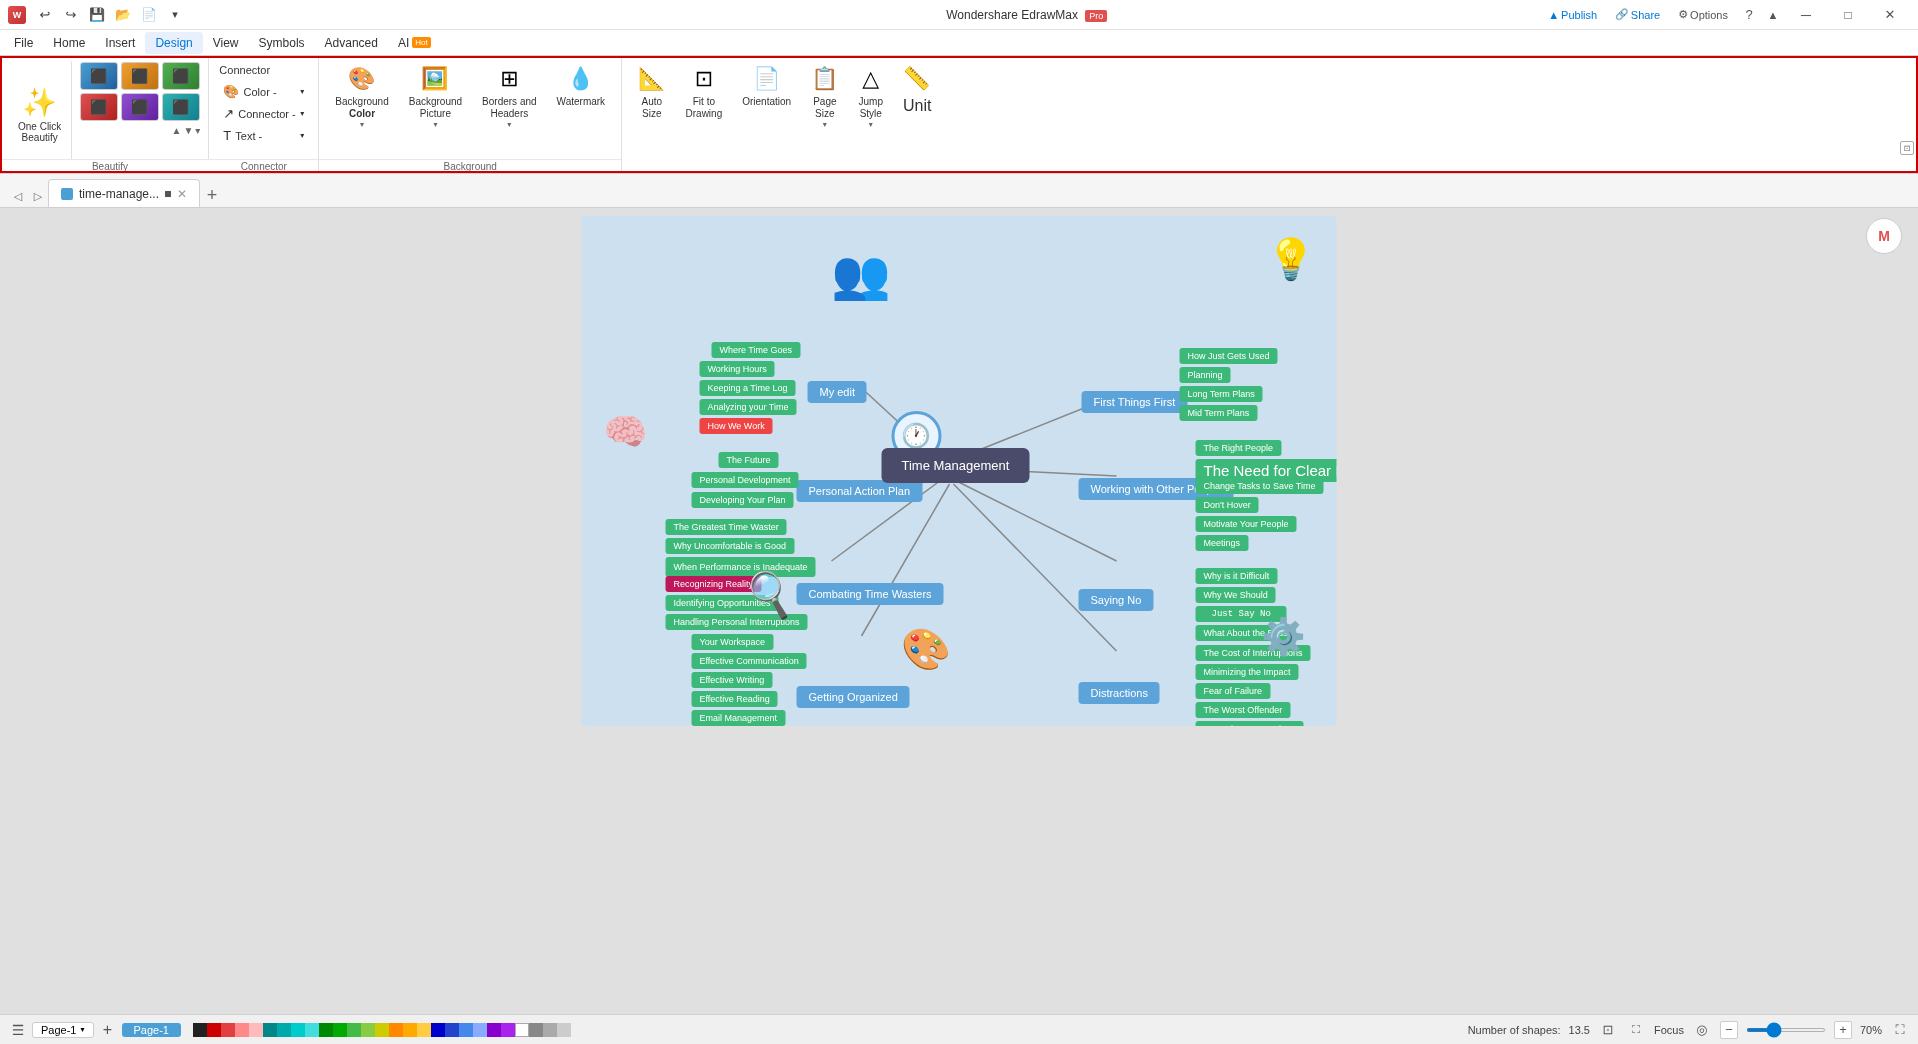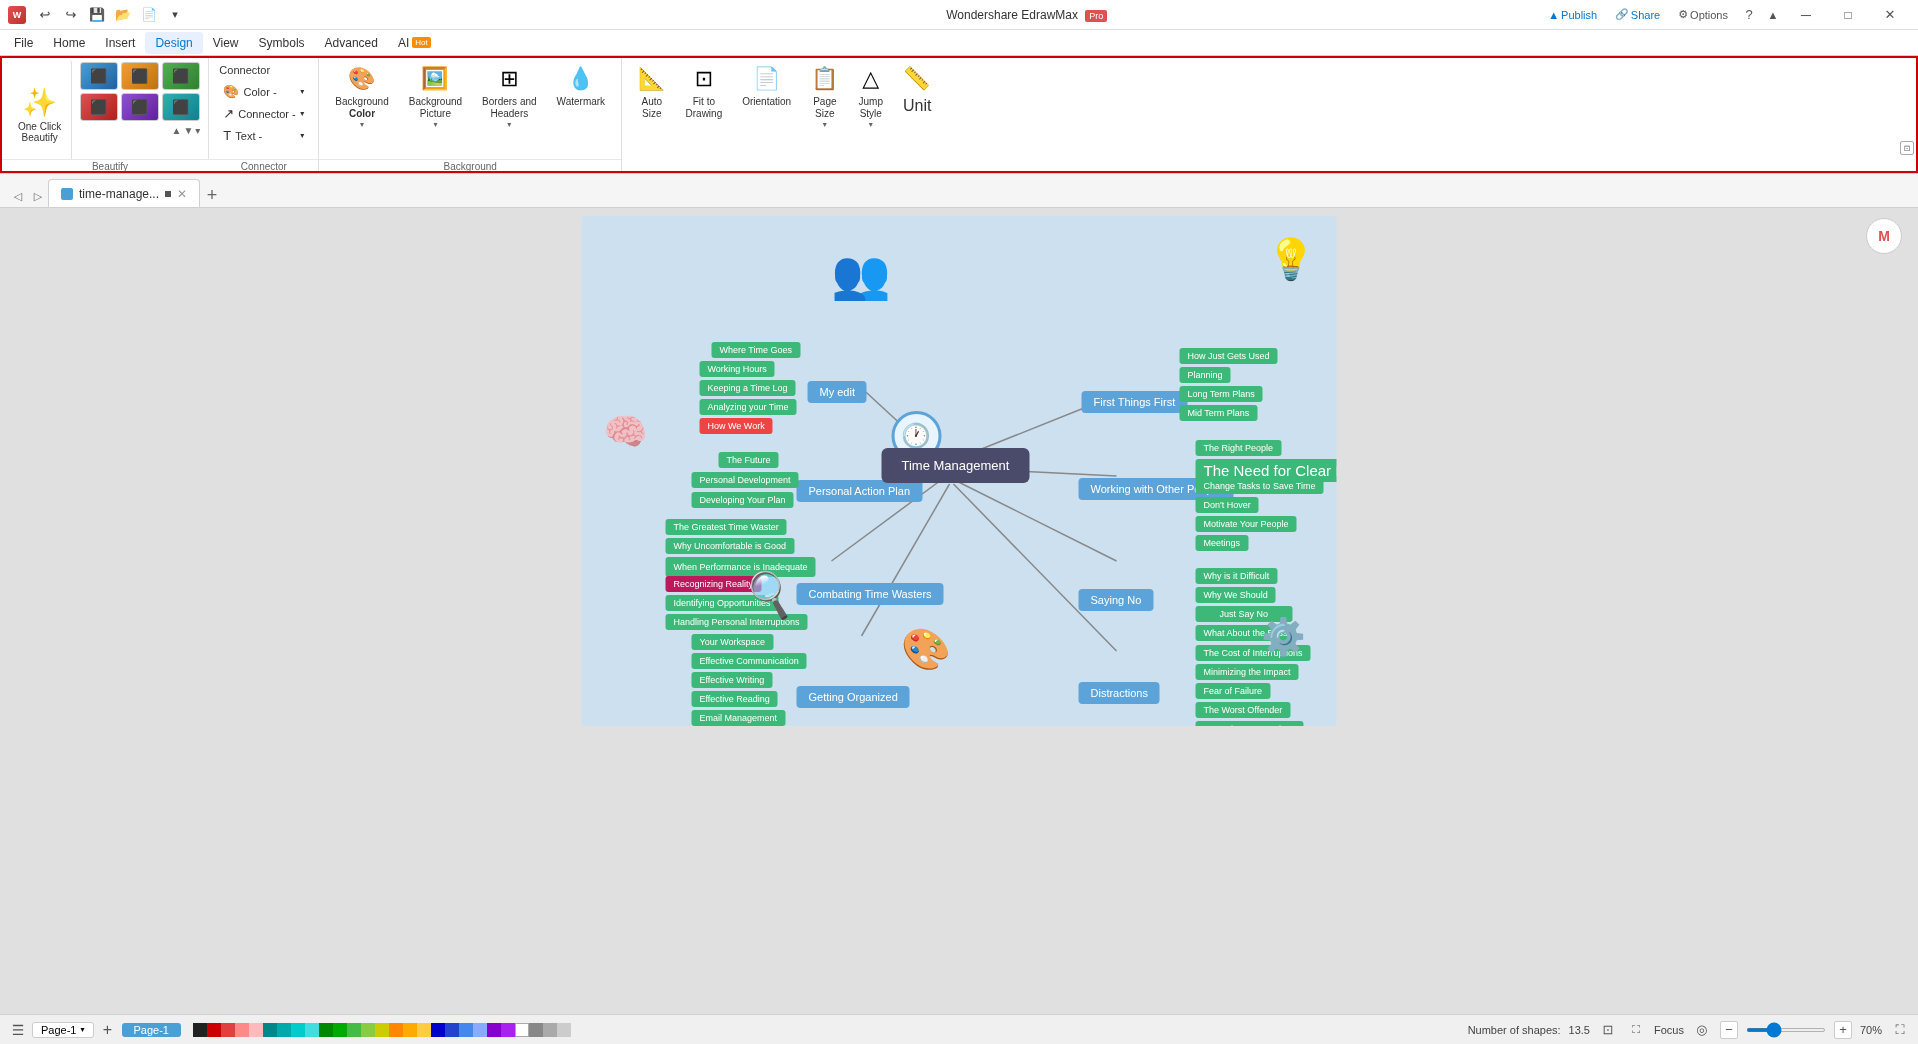--- a/index.html
+++ b/index.html
@@ -255,21 +255,21 @@
     <div style="position:absolute; background:#3cb878; color:white; padding:3px 8px; border-radius:3px; font-size:9px; cursor:pointer; white-space:nowrap; left:84px; top:322px;">Why Uncomfortable is Good</div>
     <div style="position:absolute; background:#3cb878; color:white; padding:5px 8px; border-radius:3px; font-size:9px; cursor:pointer; white-space:nowrap; left:84px; top:341px;">When Performance is Inadequate</div>
     <div style="position:absolute; background:#be185d; color:white; padding:3px 8px; border-radius:3px; font-size:9px; cursor:pointer; white-space:nowrap; left:84px; top:360px;">Recognizing Reality</div>
     <div style="position:absolute; background:#3cb878; color:white; padding:3px 8px; border-radius:3px; font-size:9px; cursor:pointer; white-space:nowrap; left:84px; top:379px;">Identifying Opportunities</div>
     <div style="position:absolute; background:#3cb878; color:white; padding:3px 8px; border-radius:3px; font-size:9px; cursor:pointer; white-space:nowrap; left:84px; top:398px;">Handling Personal Interruptions</div>
 
     <div style="position:absolute; background:#5ba3d9; color:white; padding:5px 12px; border-radius:4px; font-size:11px; cursor:pointer; white-space:nowrap; left:497px; top:373px;">Saying No</div>
 
     <div style="position:absolute; background:#3cb878; color:white; padding:3px 8px; border-radius:3px; font-size:9px; cursor:pointer; white-space:nowrap; left:614px; top:352px;">Why is it Difficult</div>
     <div style="position:absolute; background:#3cb878; color:white; padding:3px 8px; border-radius:3px; font-size:9px; cursor:pointer; white-space:nowrap; left:614px; top:371px;">Why We Should</div>
-    <div style="position:absolute; background:#3cb878; color:white; padding:3px 24px; border-radius:3px; font-size:9px; cursor:pointer; white-space:nowrap; left:614px; top:390px;">Just Say No</div>
+    <div style="position:absolute; background:#3cb878; color:white; padding:3px 16px; border-radius:3px; font-size:9px; cursor:pointer; white-space:nowrap; left:614px; top:390px;font-family:Liberation Mono, monospace;">Just Say No</div>
     <div style="position:absolute; background:#3cb878; color:white; padding:3px 8px; border-radius:3px; font-size:9px; cursor:pointer; white-space:nowrap; left:614px; top:409px;">What About the Boss</div>
 
     <div style="position:absolute; background:#5ba3d9; color:white; padding:5px 12px; border-radius:4px; font-size:11px; cursor:pointer; white-space:nowrap; left:215px; top:470px;">Getting Organized</div>
 
     <div style="position:absolute; background:#3cb878; color:white; padding:3px 8px; border-radius:3px; font-size:9px; cursor:pointer; white-space:nowrap; left:110px; top:418px;">Your Workspace</div>
     <div style="position:absolute; background:#3cb878; color:white; padding:3px 8px; border-radius:3px; font-size:9px; cursor:pointer; white-space:nowrap; left:110px; top:437px;">Effective Communication</div>
     <div style="position:absolute; background:#3cb878; color:white; padding:3px 8px; border-radius:3px; font-size:9px; cursor:pointer; white-space:nowrap; left:110px; top:456px;">Effective Writing</div>
     <div style="position:absolute; background:#3cb878; color:white; padding:3px 8px; border-radius:3px; font-size:9px; cursor:pointer; white-space:nowrap; left:110px; top:475px;">Effective Reading</div>
     <div style="position:absolute; background:#3cb878; color:white; padding:3px 8px; border-radius:3px; font-size:9px; cursor:pointer; white-space:nowrap; left:110px; top:494px;">Email Management</div>
 

